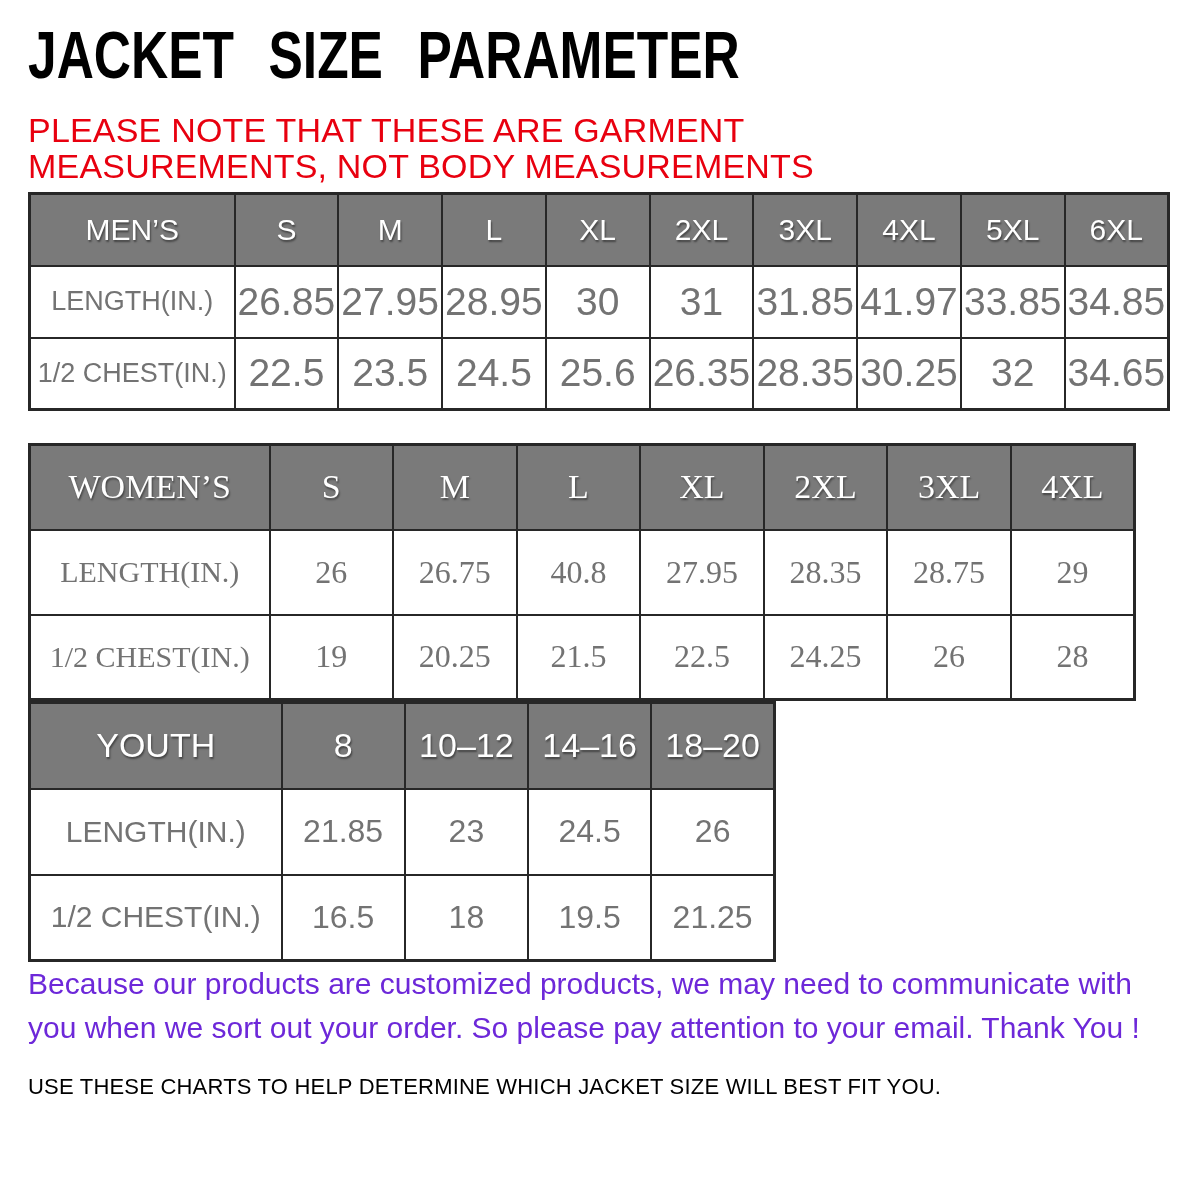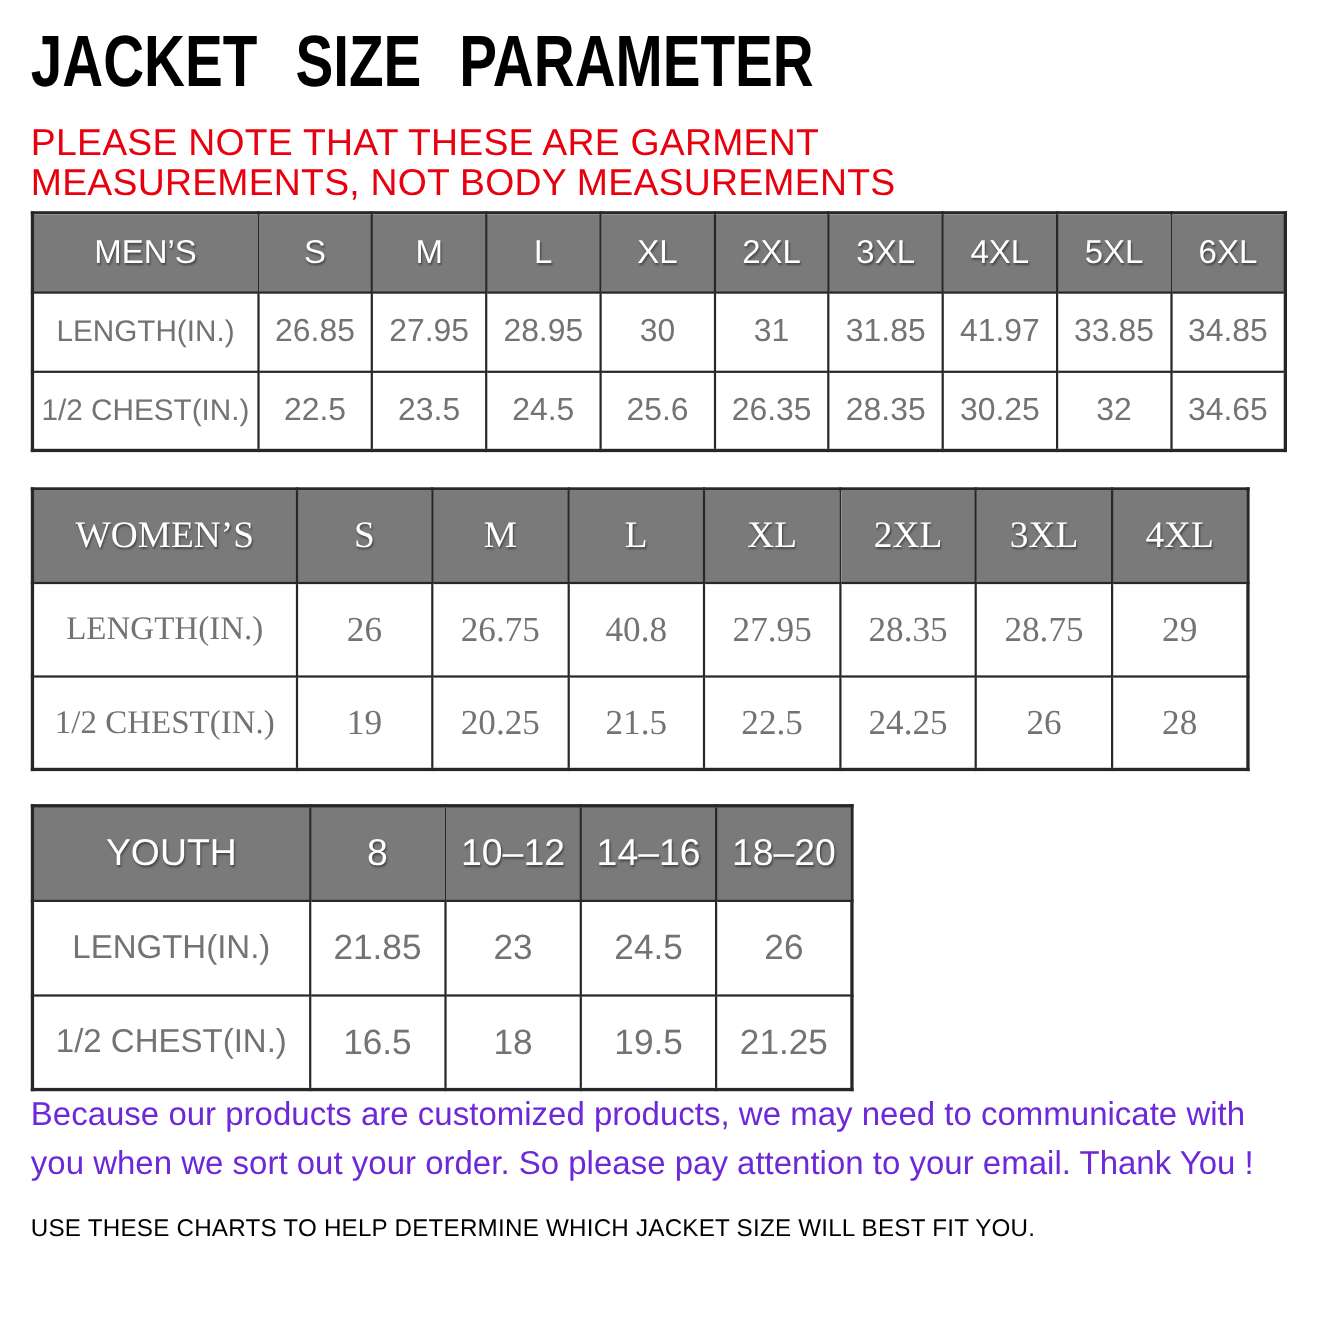--- a/index.html
+++ b/index.html
@@ -47,34 +47,34 @@
     font-weight:400;
     text-shadow:1px 2px 2px rgba(0,0,0,0.45);
   }
   td { background:#ffffff; color:#737373; }
   tbody td:first-child { font-size-adjust:none; }
 
   
   table.m { width:1142px; margin-top:8px; }
   table.m th, table.m td { height:72px; }
   table.m th { font-size:30px; }
-  table.m td { font-size:29px; }
+  table.m td { font-size:39px; }
   table.m th:first-child { width:205px; }
   table.m tbody td:first-child { font-size:27px; }
 
   
   table.w { width:1108px; margin-top:32px;font-family:Liberation Serif, serif; }
   table.w th, table.w td { height:85px; }
   table.w th { font-size:34px; }
   table.w td { font-size:32px; }
   table.w th:first-child { width:240px; }
   table.w tbody td:first-child { font-size:30px; }
 
   
-  table.y { width:748px; margin-top:30px; }
+  table.y { width:748px; }
   table.y th, table.y td { height:86px; }
   table.y th { font-size:34px; }
   table.y td { font-size:32px; }
   table.y th:first-child { width:252px; }
   table.y tbody td:first-child { font-size:30px; }
 
   .para {
     width:1155px;
     font-size:30px;
     line-height:44px;

